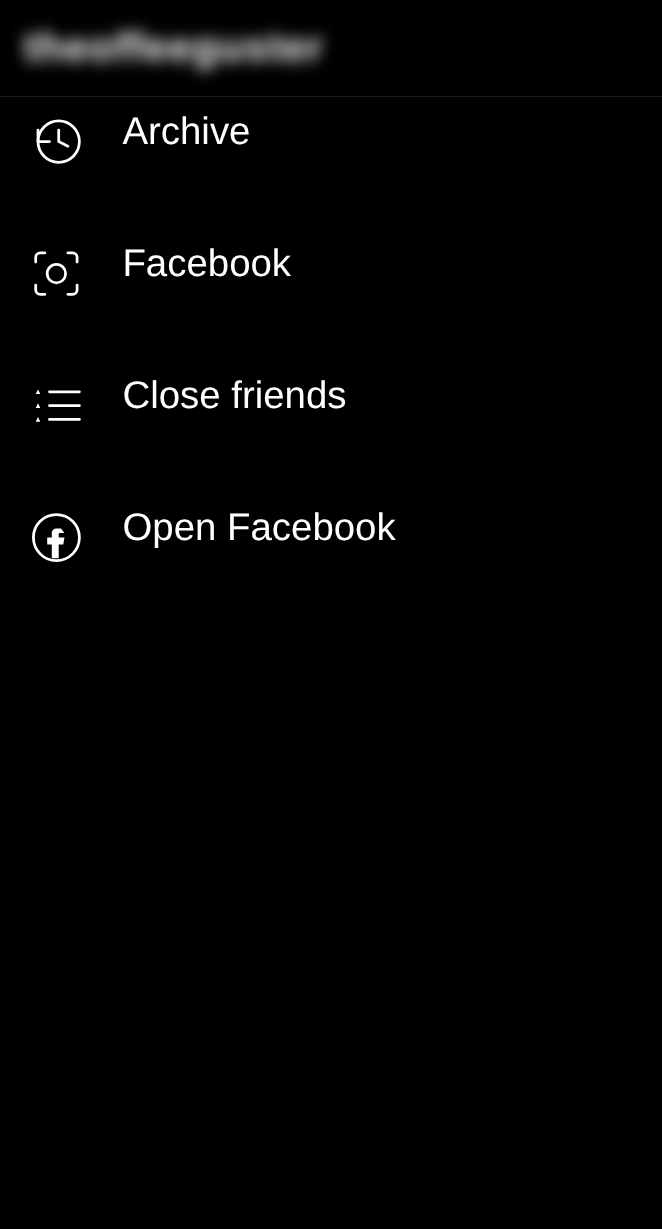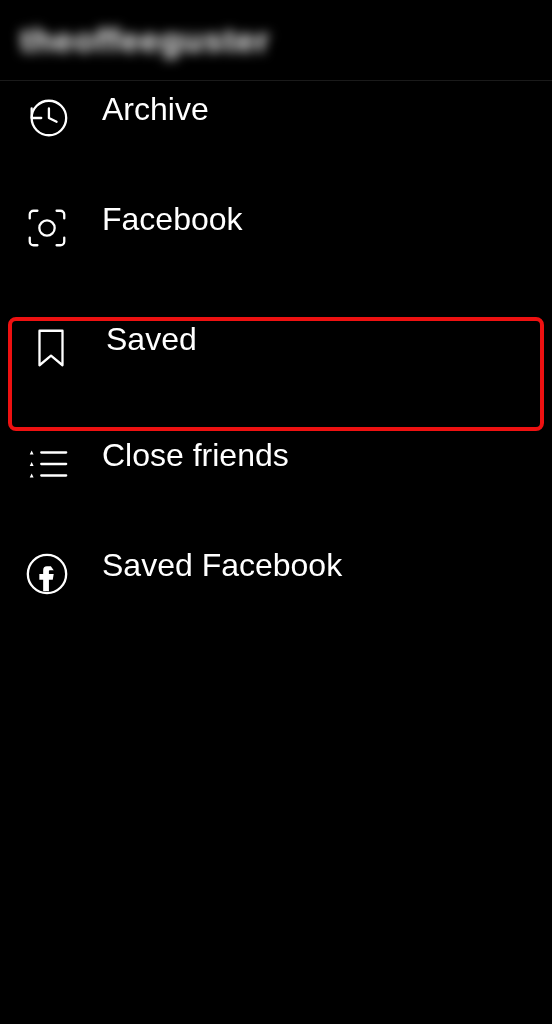--- a/index.html
+++ b/index.html
@@ -92,28 +92,20 @@
         <path d="M6 14 V10 a4 4 0 0 1 4-4 h4"></path>
         <path d="M42 14 V10 a4 4 0 0 0 -4-4 h-4"></path>
         <path d="M6 34 v4 a4 4 0 0 0 4 4 h4"></path>
         <path d="M42 34 v4 a4 4 0 0 1 -4 4 h-4"></path>
         <circle cx="24" cy="24" r="8"></circle>
       </svg>
     </span>
     <span class="menu-label">Facebook</span>
   </div>
 
-  <div class="menu-item highlighted">
-    <span class="icon-wrap">
-      <svg viewBox="0 0 48 48">
-        <path d="M12 6 h24 v36 l-12 -10 l-12 10 z"></path>
-      </svg>
-    </span>
-    <span class="menu-label">Saved</span>
-  </div>
 
   <div class="menu-item">
     <span class="icon-wrap">
       <svg viewBox="0 0 48 48">
         <path d="M8 10 l2 4 l-4 0 z M8 22 l2 4 l-4 0 z M8 34 l2 4 l-4 0 z" fill="#fff" stroke="none"></path>
         <line x1="18" y1="12" x2="44" y2="12"></line>
         <line x1="18" y1="24" x2="44" y2="24"></line>
         <line x1="18" y1="36" x2="44" y2="36"></line>
       </svg>
     </span>
@@ -121,16 +113,16 @@
   </div>
 
 
   <div class="menu-item">
     <span class="icon-wrap">
       <svg viewBox="0 0 48 48">
         <circle cx="24" cy="24" r="20"></circle>
         <path d="M28 16 h-4 a4 4 0 0 0 -4 4 v4 h-4 v6 h4 v12 h6 V30 h4 l1-6 h-5 v-3 a1 1 0 0 1 1-1 h4 z" fill="#fff" stroke="none"></path>
       </svg>
     </span>
-    <span class="menu-label">Saved Facebook</span>
+    <span class="menu-label">Open Facebook</span>
   </div>
 
 </div>
 
 </body></html>

